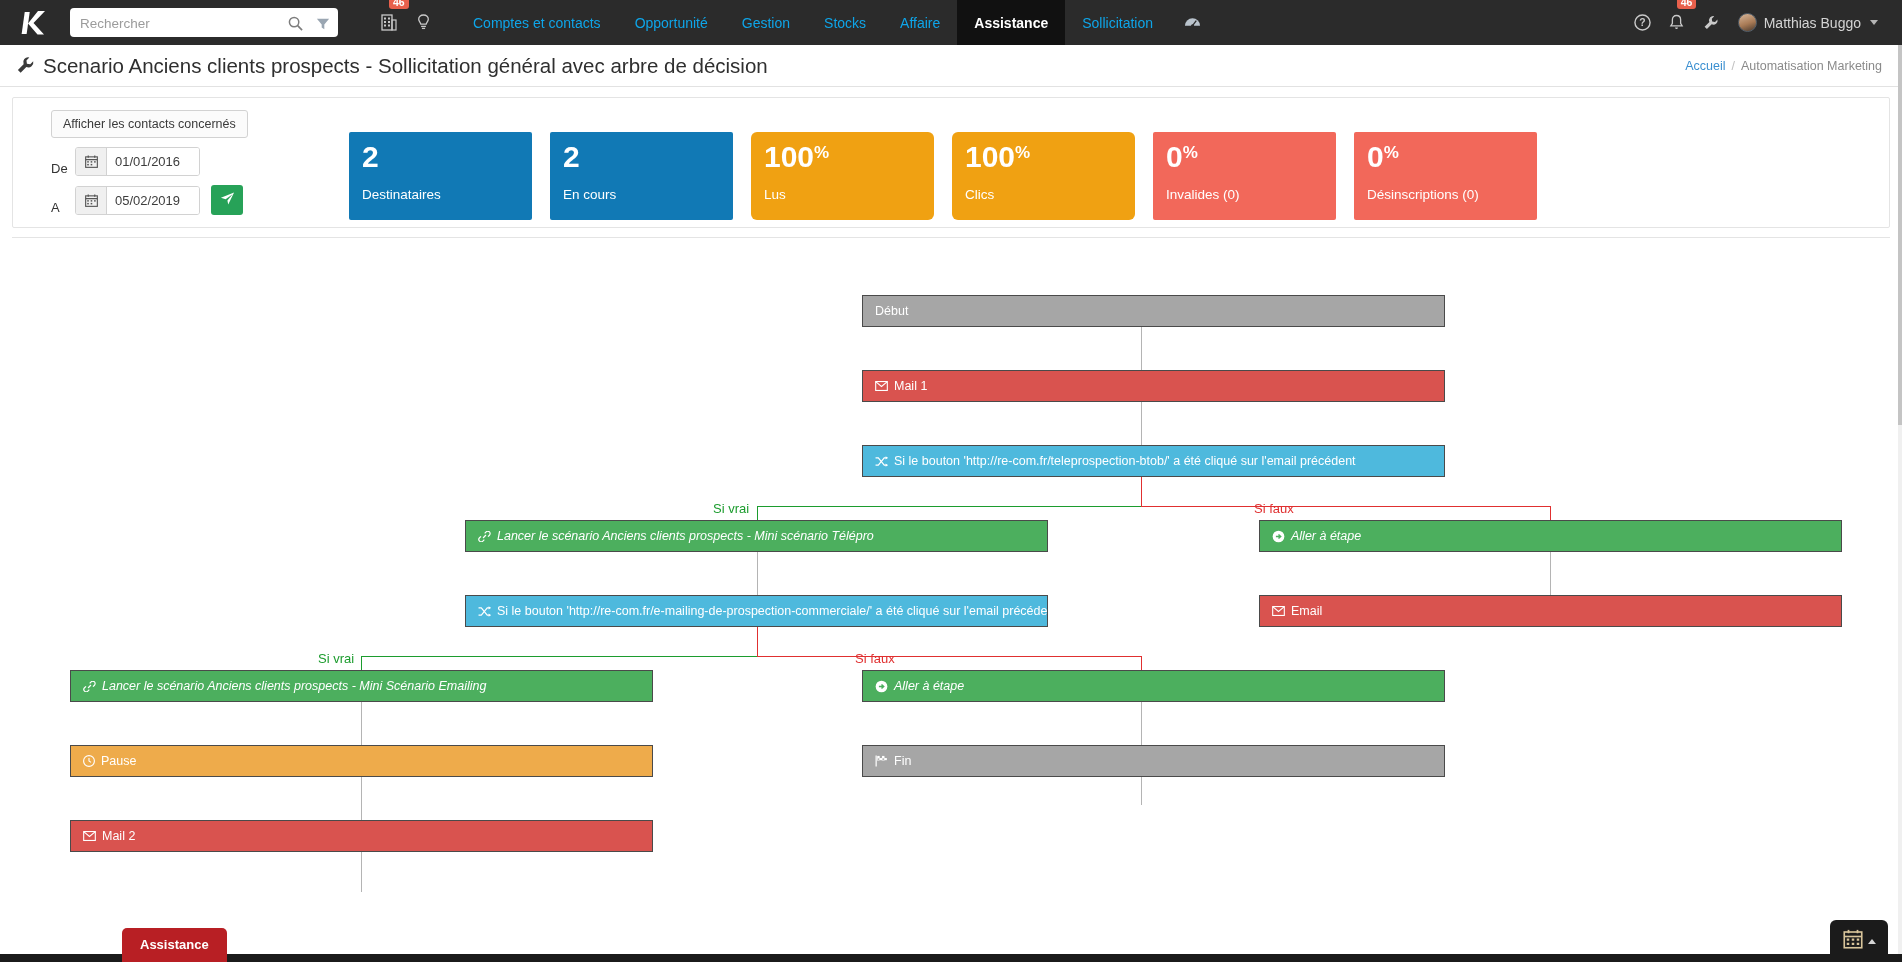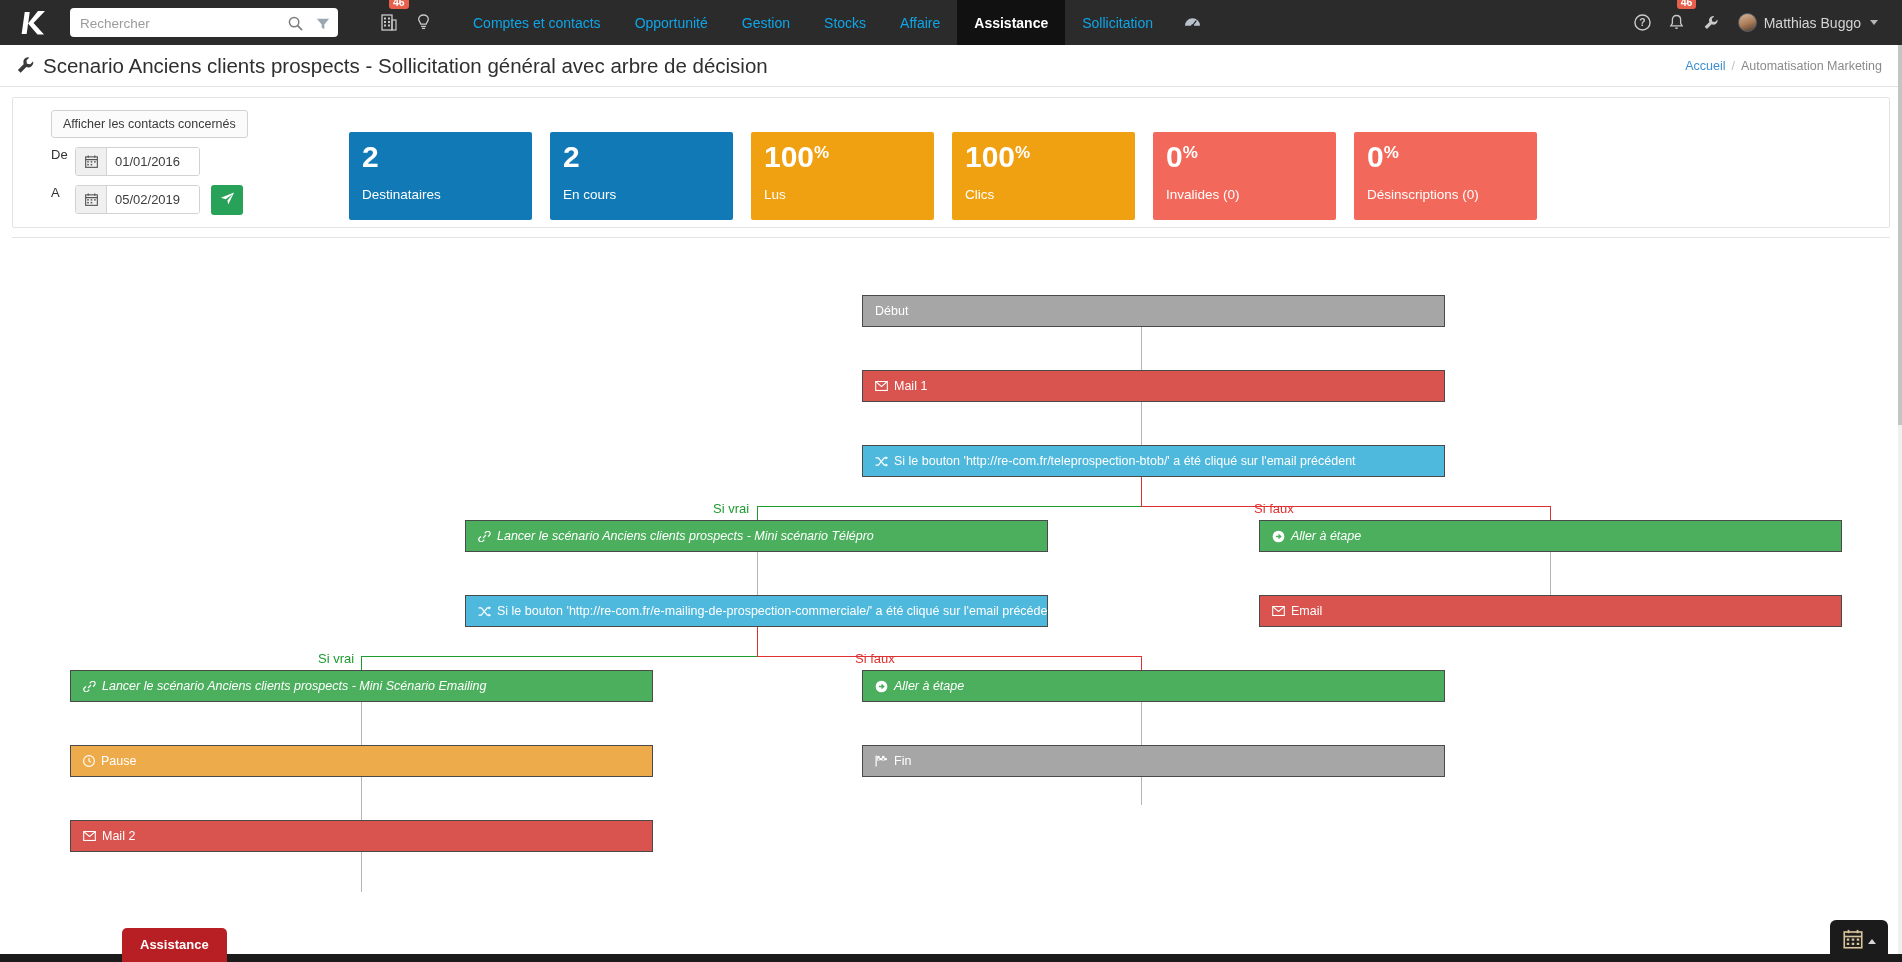--- a/index.html
+++ b/index.html
@@ -180,21 +180,21 @@
     border: 1px solid #d2d2d2;
     border-radius: 3px;
     font-size: 12.5px;
     color: #3a3a3a;
     padding: 6px 11px;
     cursor: pointer;
     font-family: "Liberation Sans", sans-serif;
     margin-left: 24px;
   }
   .date-row {
-    display: flex; align-items: flex-start;
+    display: flex; align-items: flex-end;
     margin-top: 9px;
   }
   .date-label {
     width: 48px;
     font-size: 13px;
     color: #333;
     padding-left: 24px;
   }
   .date-group {
     display: flex; align-items: stretch;
@@ -259,21 +259,21 @@
     font-weight: bold;
     vertical-align: top;
     position: relative;
     top: 1px;
   }
   .kpi .lbl {
     margin-top: 15px;
     font-size: 13.5px;
   }
   .kpi.blue   { background: #1179b5; }
-  .kpi.orange { background: #f0a112; }
+  .kpi.orange { background: #f0a112; border-radius: 6px; }
   .kpi.red    { background: #f2685a; }
 
   
   .flow-area {
     position: relative;
     margin: 9px 12px 0 12px;
     height: 700px;
     background: #ffffff;
     border-top: 1px solid #e4e4e4;
     overflow: hidden;

